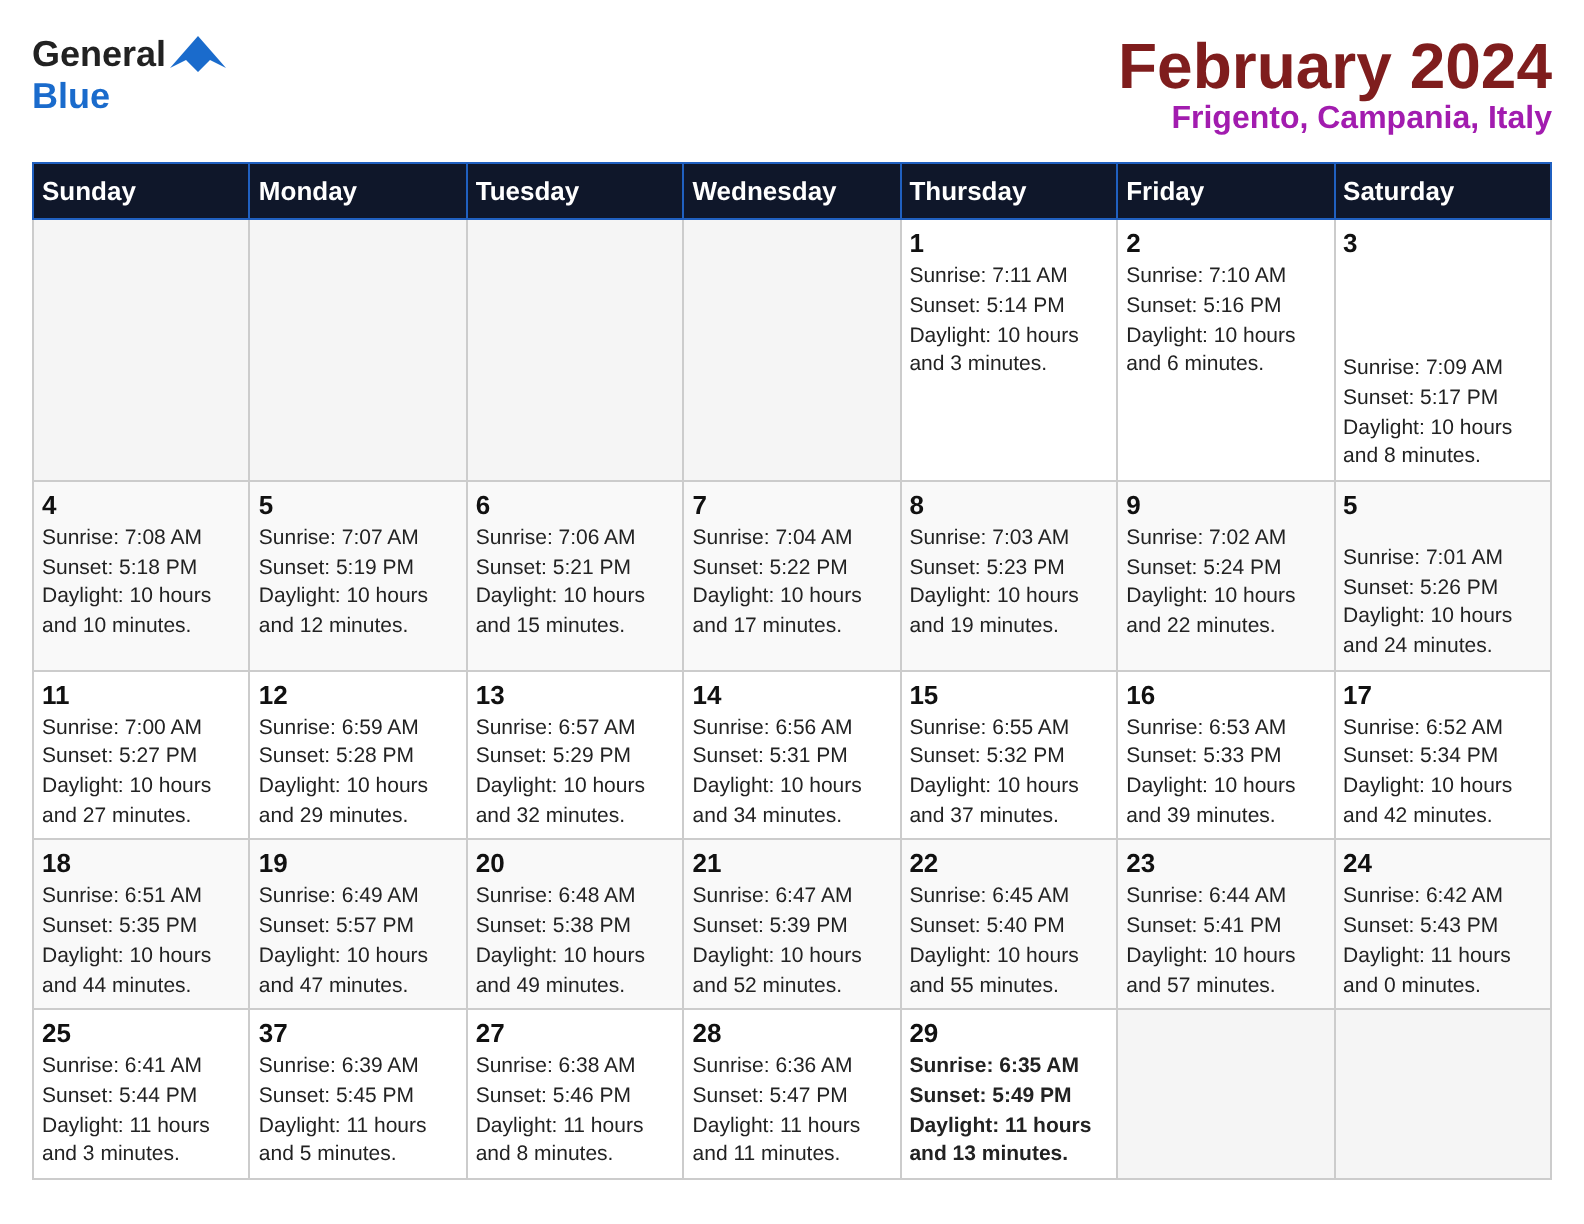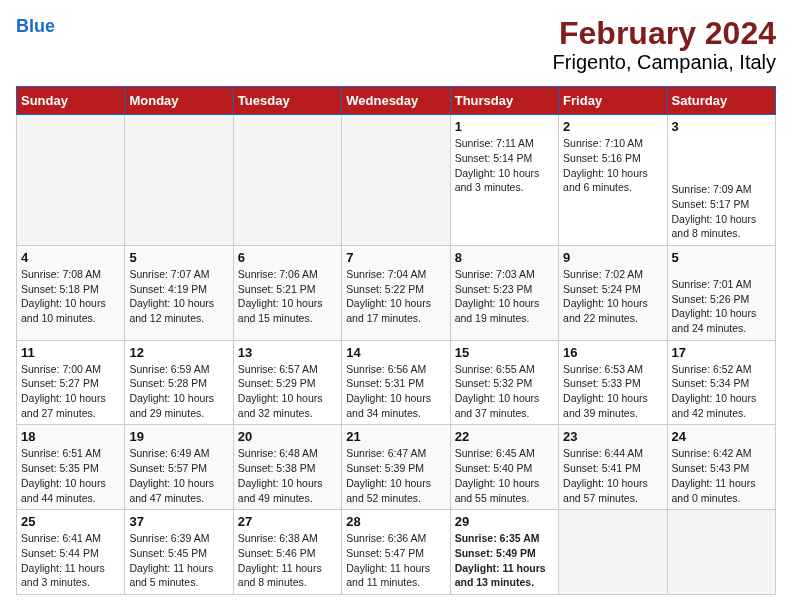--- a/index.html
+++ b/index.html
@@ -23,31 +23,31 @@
     .title-block {
       text-align: right;
     }
     .title-block h1 {
       font-size: 32px;
       font-weight: bold;
       color: #7f1d1d;
       line-height: 1.1;
     }
     .title-block h2 {
-      font-size: 20px;
-      font-weight: normal;
-      color: #000000;
+      font-size: 16px;
+      font-weight: bold;
+      color: #a21caf;
     }
     .calendar {
       width: 100%;
       border-collapse: collapse;
       font-size: 11px;
     }
     .calendar thead th {
-      background-color: #b91c1c;
+      background-color: #0f172a;
       color: #fff;
       padding: 6px 4px;
       text-align: left;
       font-size: 13px;
       font-weight: bold;
       border: 1px solid #2060c0;
     }
     .calendar tbody td {
       border: 1px solid #ccc;
       vertical-align: top;
@@ -94,20 +94,26 @@
       height: 22px;
       margin-left: 2px;
     }
   </style>
 </head>
 <body>
 
 <div class="header">
   <div class="logo-wrapper">
     <div>
+      <div class="logo-top">
+        <span class="logo-text-general">General</span>
+        <svg class="logo-bird" viewBox="0 0 28 22">
+          <polygon points="14,2 28,18 20,14 14,20 8,14 0,18" fill="#1a6bcc"></polygon>
+        </svg>
+      </div>
       <div>
         <span class="logo-text-blue">Blue</span>
       </div>
     </div>
   </div>
   <div class="title-block">
     <h1>February 2024</h1>
     <h2>Frigento, Campania, Italy</h2>
   </div>
 </div>
@@ -156,21 +162,21 @@
         <td>
           <div class="day-number">4</div>
           <div class="day-info" style="white-space: pre-line;">Sunrise: 7:08 AM
 Sunset: 5:18 PM
 Daylight: 10 hours
 and 10 minutes.</div>
         </td>
         <td>
           <div class="day-number">5</div>
           <div class="day-info" style="white-space: pre-line;">Sunrise: 7:07 AM
-Sunset: 4:19 PM
+Sunset: 5:19 PM
 Daylight: 10 hours
 and 12 minutes.</div>
         </td>
         <td>
           <div class="day-number">6</div>
           <div class="day-info" style="white-space: pre-line;">Sunrise: 7:06 AM
 Sunset: 5:21 PM
 Daylight: 10 hours
 and 15 minutes.</div>
         </td>

